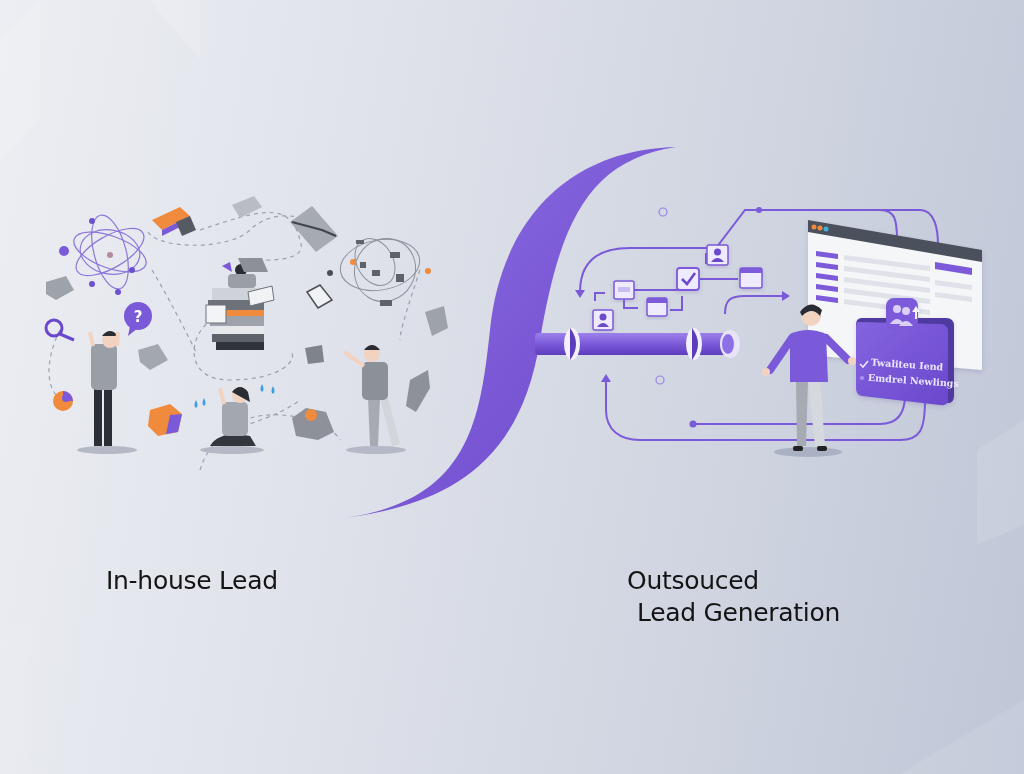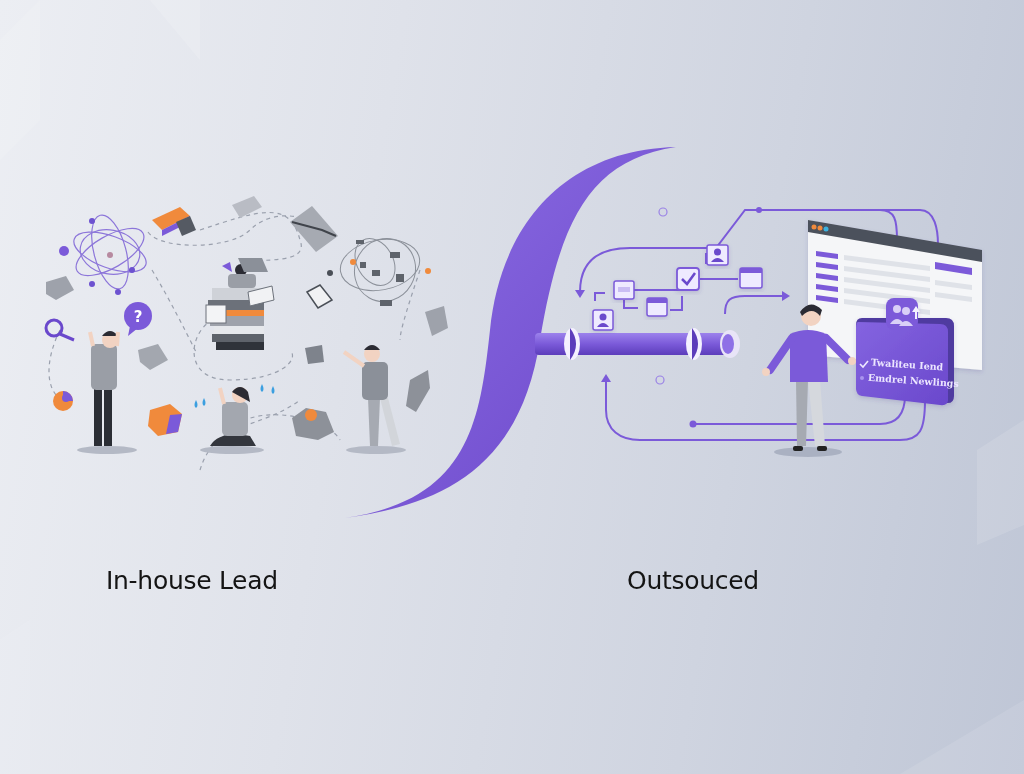--- a/index.html
+++ b/index.html
@@ -317,13 +317,14 @@
 </svg>
 
 <div class="card-text" style="left:871px; top:359px; transform:rotate(4deg);">Twaliteu Iend</div>
 <div class="card-text" style="left:868px; top:375px; transform:rotate(4deg);">Emdrel Newlings</div>
 
 <div class="caption" id="left-caption">
   <span>In-house Lead</span>
 </div>
 <div class="caption" id="right-caption">
   <span>Outsouced</span>
+  <span class="l2">Lead Generation</span>
 </div>
 
 </body></html>

